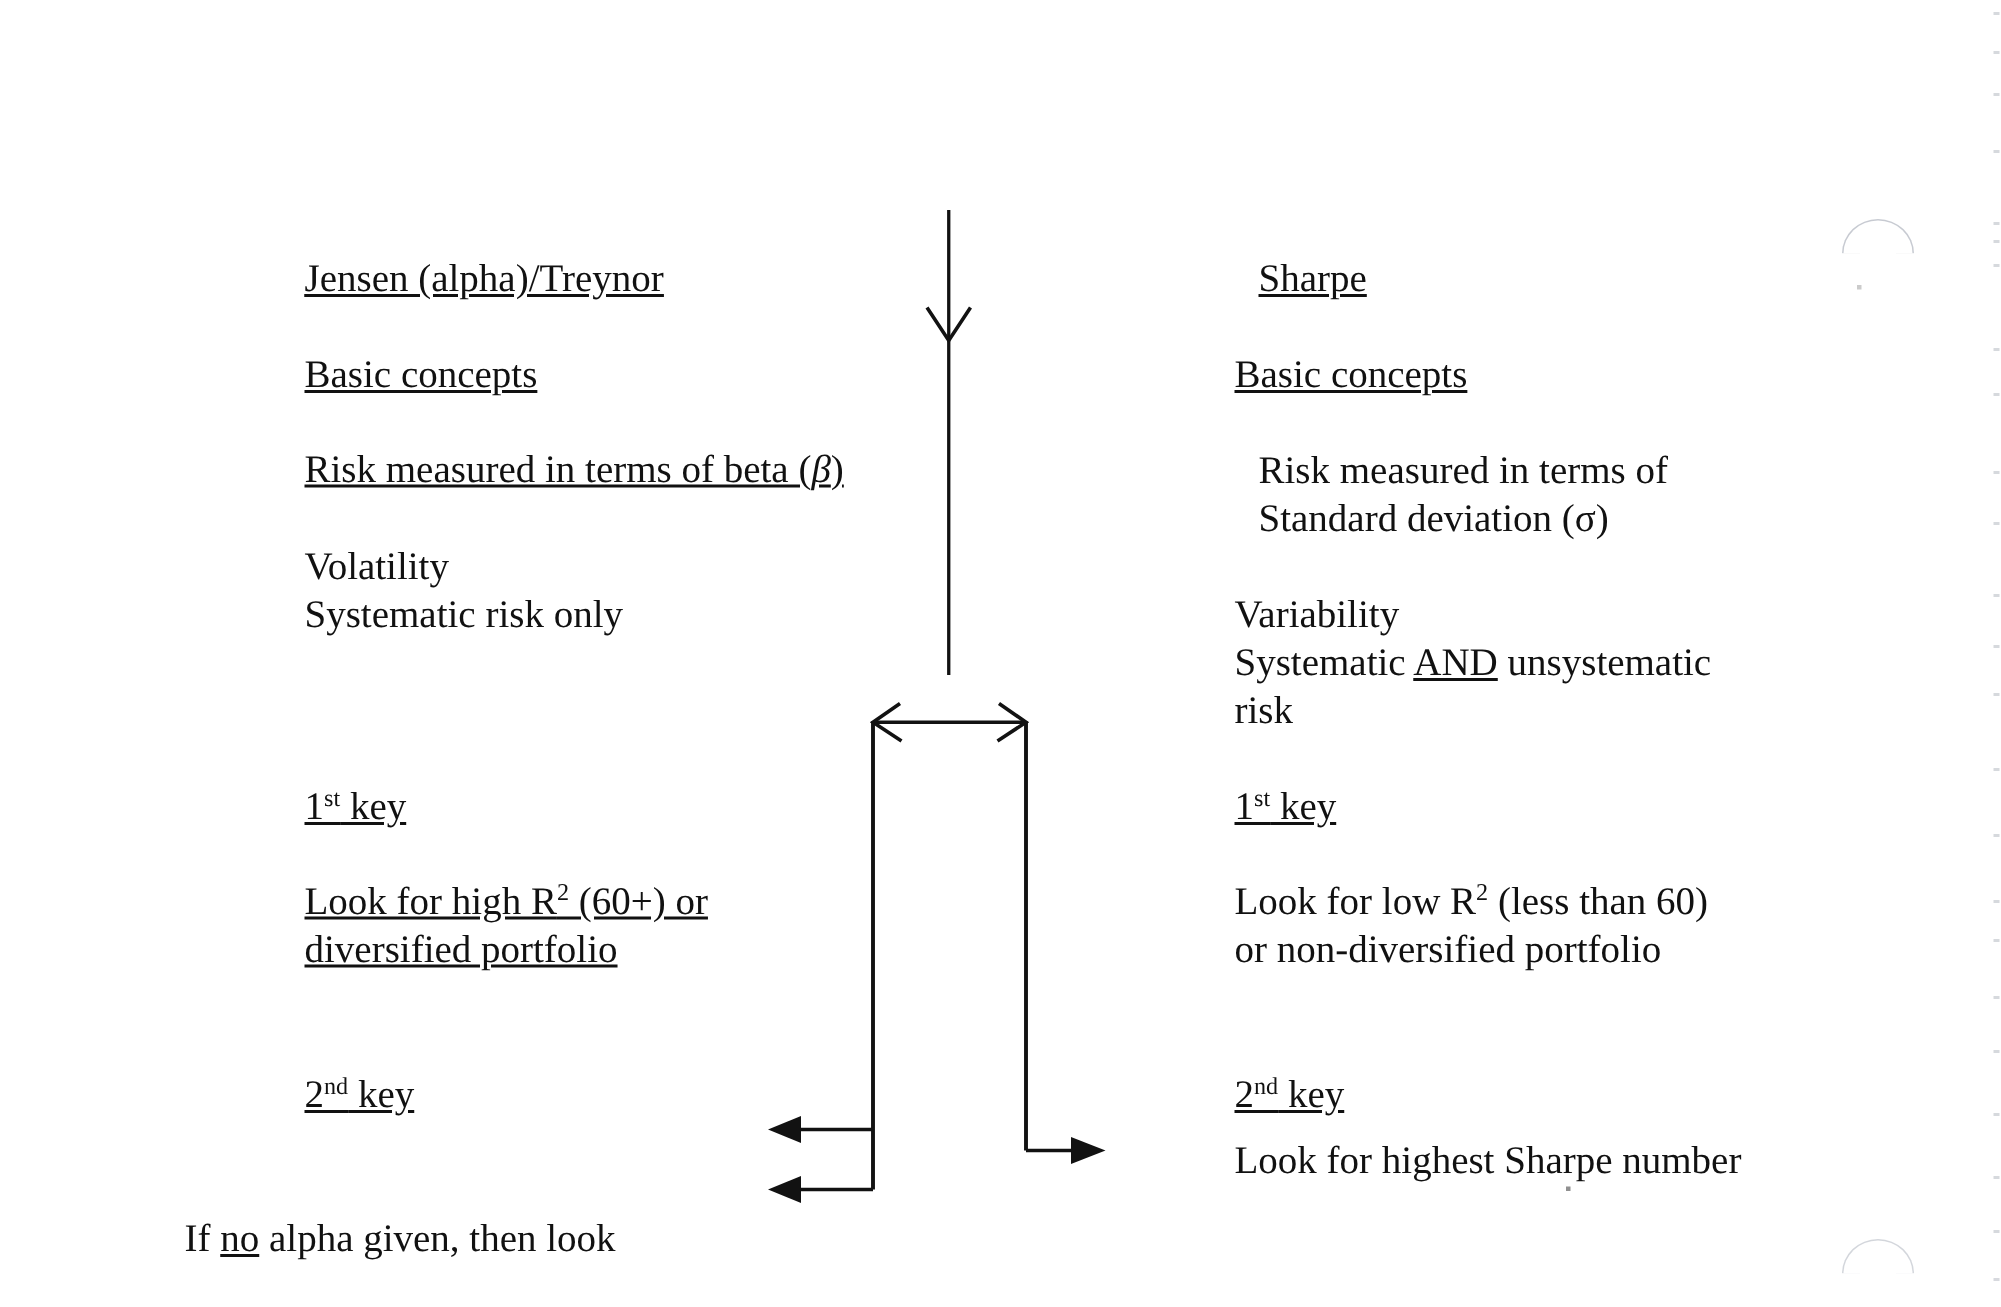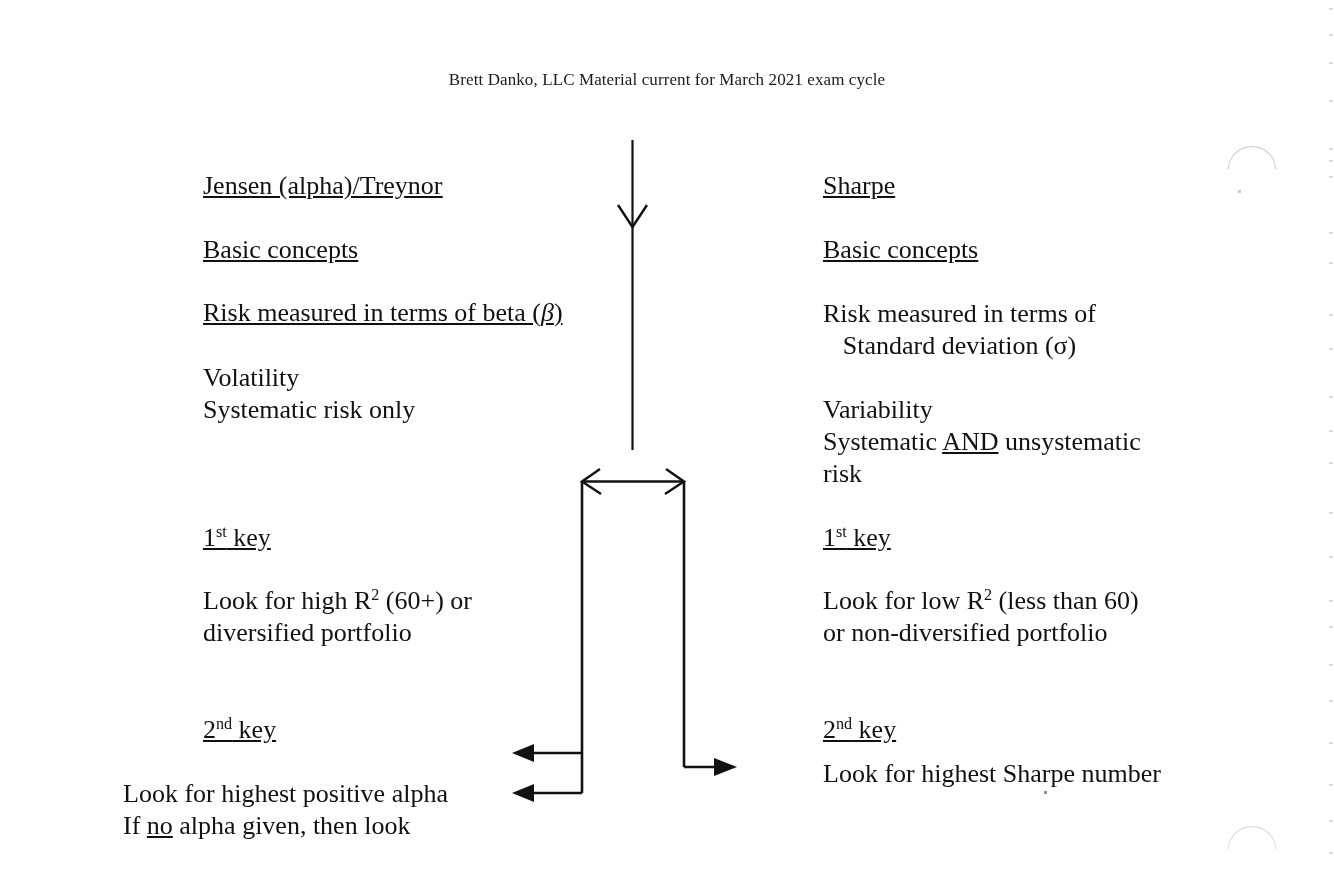--- a/index.html
+++ b/index.html
@@ -51,28 +51,28 @@
     vertical-align: 0.55em;
     line-height: 0;
   }
 
   
   .l-title   { top: 138px; left: 0; text-decoration: underline; }
   .l-basic   { top: 202px; left: 0; }
   .l-risk    { top: 265px; left: 0; text-decoration: underline; }
   .l-vol     { top: 362px; left: 0; }
   .l-key1    { top: 490px; left: 0; }
-  .l-r2      { top: 553px; left: 0; }
+  .l-r2      { top: 553px; left: 0; text-decoration: underline; }
   .l-key2    { top: 682px; left: 0; }
   .l-alpha   { top: 746px; left: -80px; width: 480px; }
 
   
-  .r-title   { top: 138px; left: 0; }
+  .r-title   { top: 138px; left: 16px; }
   .r-basic   { top: 202px; left: 0; }
-  .r-risk    { top: 266px; left: 0; text-align: center; }
+  .r-risk    { top: 266px; left: 16px; }
   .r-var     { top: 362px; left: 0; }
   .r-key1    { top: 490px; left: 0; }
   .r-r2      { top: 553px; left: 0; }
   .r-key2    { top: 682px; left: 0; }
   .r-sharpe  { top: 746px; left: 0; width: 420px; margin-top: 12px; }
 
   
   .diagram {
     position: absolute;
     left: 0;
@@ -120,21 +120,20 @@
     right: 1px;
     width: 4px; height: 2px;
     background: #8d93a0;
   }
 </style>
 </head>
 <body>
 
 <div id="page">
 
-  <div class="doc-header">Brett Danko, LLC Material current for March 2021 exam cycle</div>
 
   <div class="col col-left">
 
     <div class="blk l-title">
       <span class="u">Jensen (alpha)/Treynor</span>
     </div>
 
     <div class="blk l-basic">
       <span class="u">Basic concepts</span>
     </div>
@@ -153,21 +152,21 @@
     <div class="blk l-r2">
       <span>Look for high R</span><sup>2</sup><span> (60+) or
 diversified portfolio</span>
     </div>
 
     <div class="blk l-key2">
       <span class="u"><span>2</span><sup>nd</sup><span> key</span></span>
     </div>
 
     <div class="blk l-alpha">
-      <span>Look for highest positive alpha</span><br><span>If </span><span class="u">no</span><span> alpha given, then look</span><br>
+      <br><span>If </span><span class="u">no</span><span> alpha given, then look</span><br>
     </div>
   </div>
 
   <div class="col col-right">
 
     <div class="blk r-title">
       <span class="u">Sharpe</span>
     </div>
 
     <div class="blk r-basic">

